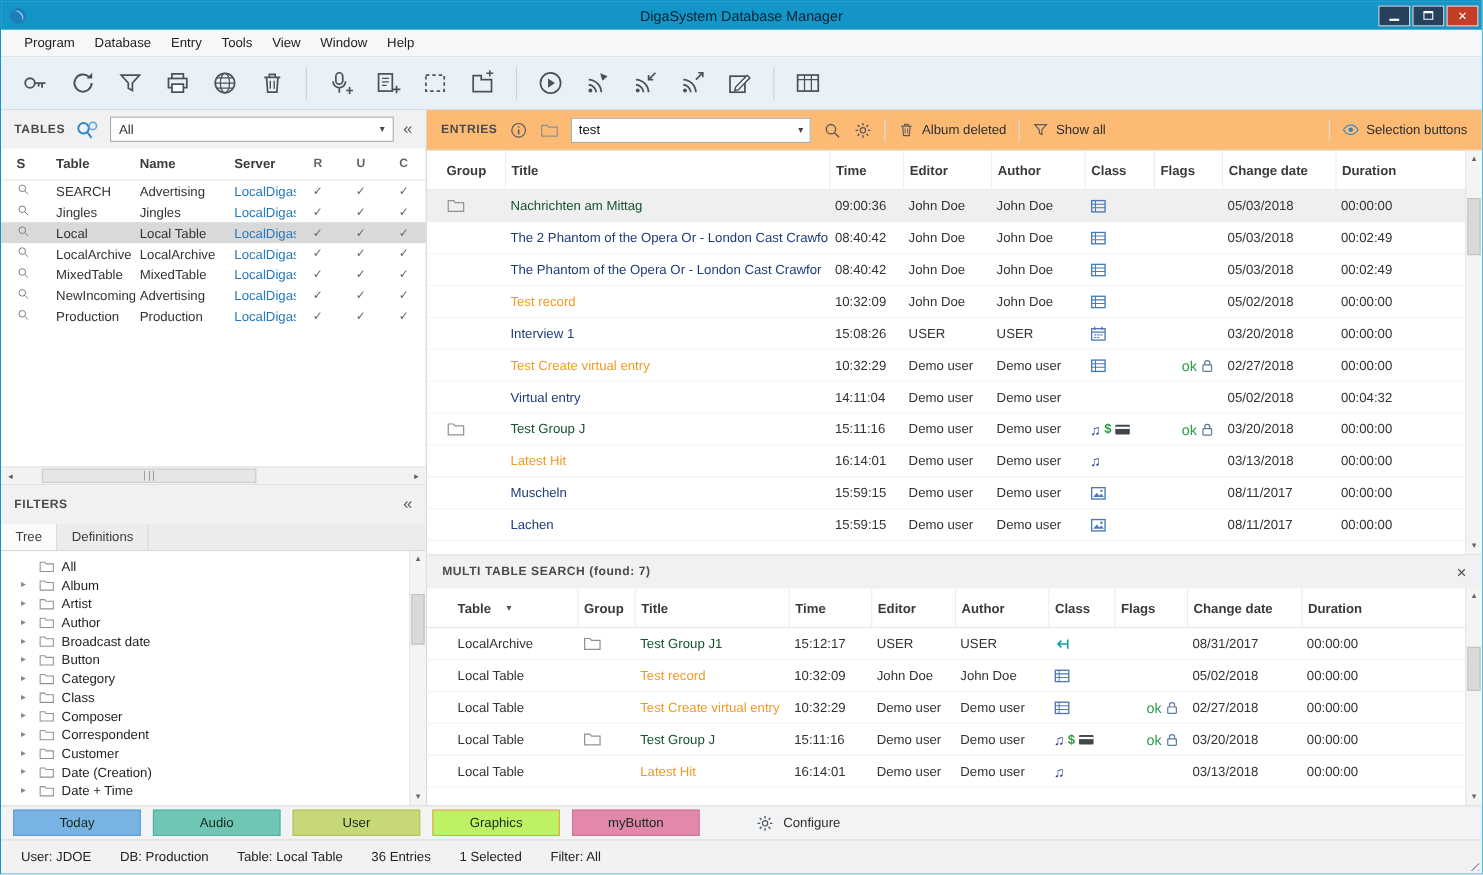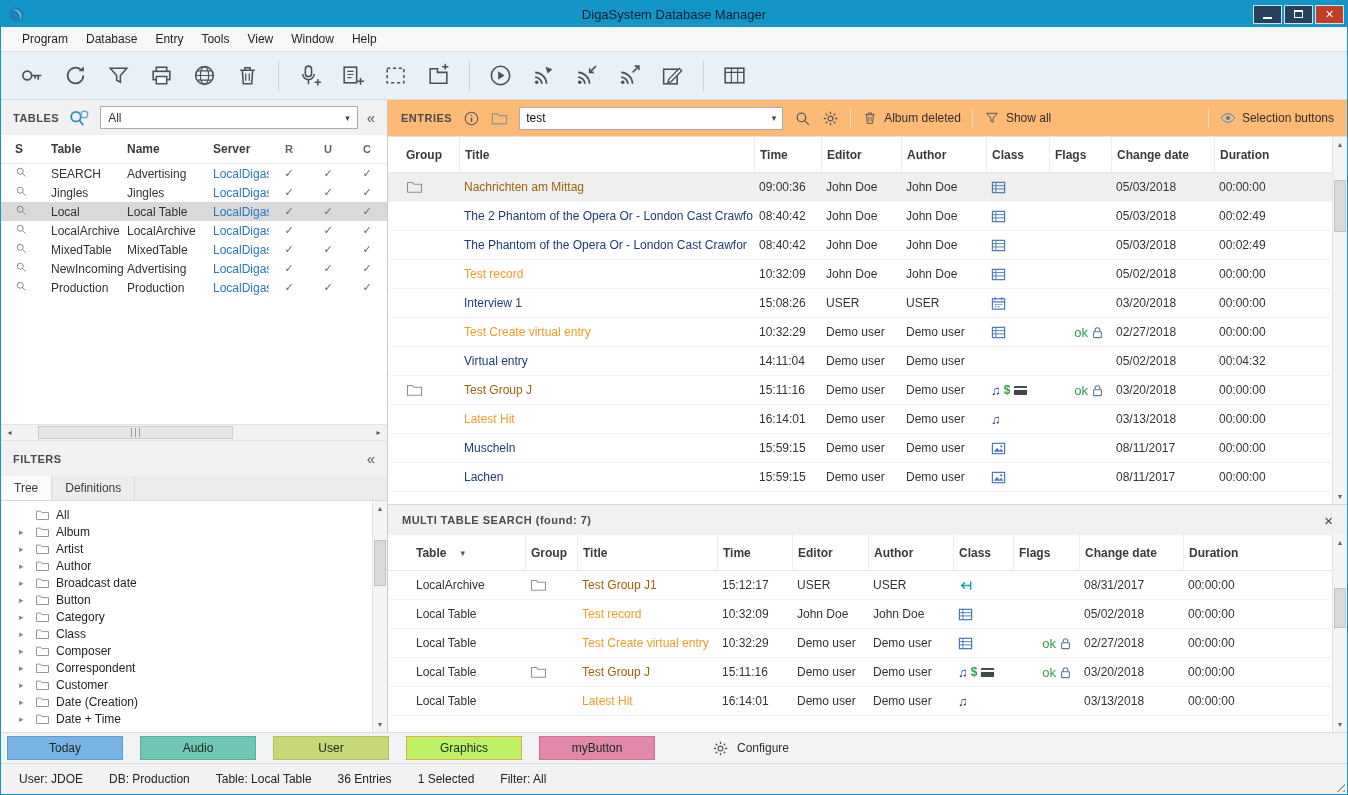--- a/index.html
+++ b/index.html
@@ -53,38 +53,38 @@
 .tree-arrow{width:10px;font-size:9px;color:#888;flex:0 0 auto}
 .tree-folder{width:15px;height:12px;color:#8d9296;flex:0 0 auto}
 .vscroll{width:15px;flex:0 0 auto;background:#f4f4f4;border-left:1px solid #e4e4e4;display:flex;flex-direction:column}
 .vs-btn{height:15px;display:flex;align-items:center;justify-content:center;font-size:7px;color:#666;flex:0 0 auto}
 .vs-track{flex:1;position:relative}
 .vs-thumb{position:absolute;left:1px;right:1px;background:#dadada;border:1px solid #c2c2c2}
 .entries-panel{height:404px;flex:0 0 auto;display:flex;flex-direction:column;min-height:0}
 .entries-bar{height:37px;background:#fdba74;border-bottom:1px solid #e2e2e2;display:flex;align-items:center;gap:11px;padding:0 13px;flex:0 0 auto}
 .bar-icon{color:#55595e;display:flex;align-items:center}
 .bar-icon svg{width:17px;height:17px}
-.search-combo{width:264px;height:23px;background:#fff;border:1px solid #ababab;display:flex;align-items:center;padding:0 6px}
+.search-combo{width:218px;height:23px;background:#fff;border:1px solid #ababab;display:flex;align-items:center;padding:0 6px}
 .search-input{border:none;outline:none;flex:1;font:inherit;color:#111;background:transparent;min-width:0}
 .bar-group{display:flex;align-items:center;gap:6px;color:#2e2e2e}
 .bar-group svg{width:16px;height:16px;color:#55595e}
 .vsep{width:1px;height:21px;background:#dcdcdc}
 .right-group{margin-left:auto;display:flex;align-items:center;gap:11px}
 .blue-ic{color:#2e86c1 !important}
 .entries-body{flex:1;display:flex;min-height:0}
 .entries-rows{flex:1;min-width:0;display:flex;flex-direction:column}
 .egrid{display:grid;grid-template-columns:71px 295px 67px 80px 85px 63px 62px 103px 1fr;align-items:center}
 .egrid>div{padding-left:5px;display:flex;align-items:center;overflow:hidden;white-space:nowrap;height:100%}
 .egrid>div:first-child{padding-left:18px}
 .ehead{height:36px;font-weight:bold;color:#3a3a3a;border-bottom:1px solid #e6e6e6;flex:0 0 auto}
 .ehead>div+div{border-left:1px solid #ededed}
 .erow{height:29px;border-bottom:1px solid #f3f3f3;flex:0 0 auto}
 .erow.hl{background:#efefef}
 .row-folder{width:17px;height:14px;color:#8d9296}
-.t-green{color:#a16207}
+.t-green{color:#14532d}
 .t-orange{color:#f19b27}
 .t-blue{color:#1e3c78}
 .cls{width:15px;height:15px;flex:0 0 auto}
 .cls-blue{color:#4a7ab5}
 .cls-teal{color:#12a3a8}
 .mus{color:#27408b;font-size:13px;line-height:1}
 .dol{color:#2f9e44;font-weight:bold;margin-left:3px}
 .card-ic{width:15px;height:11px;margin-left:3px;color:#41464b}
 .flags-cell{justify-content:flex-end;padding-right:8px}
 .ok{color:#2f9e44;margin-right:4px;font-size:13px}
@@ -94,21 +94,21 @@
 .multi-close{margin-left:auto;font-size:15px;color:#444}
 .multi-body{flex:1;display:flex;min-height:0}
 .multi-rows{flex:1;min-width:0;display:flex;flex-direction:column}
 .mgrid{display:grid;grid-template-columns:137px 52px 140px 75px 76px 85px 60px 66px 104px 1fr;align-items:center}
 .mgrid>div{padding-left:5px;display:flex;align-items:center;overflow:hidden;white-space:nowrap;height:100%}
 .mgrid>div:first-child{padding-left:28px}
 .mhead{height:36px;font-weight:bold;color:#3a3a3a;border-bottom:1px solid #e6e6e6;flex:0 0 auto}
 .mhead>div+div{border-left:1px solid #ededed}
 .hdr-arrow{font-size:9px;color:#555;margin-left:14px}
 .mrow{height:29px;border-bottom:1px solid #f3f3f3;flex:0 0 auto}
-.quickbar{height:31px;background:#f2f3f4;border-top:1px solid #ddd;display:flex;align-items:center;gap:17px;padding-left:6px;flex:0 0 auto}
+.quickbar{height:31px;background:#f2f3f4;border-top:1px solid #ddd;display:flex;align-items:center;gap:11px;padding-left:11px;flex:0 0 auto}
 .qbtn{width:116px;height:24px;display:flex;align-items:center;justify-content:center;color:#17281d;border:1px solid transparent}
 .qb-0{background:#79b3e3;border-color:#5b9bd5}
 .qb-1{background:#70c6b4;border-color:#4fb3a0}
 .qb-2{background:#c7d878;border-color:#b0c45d}
 .qb-3{background:#bef264;border-color:#e2a54d}
 .qb-4{background:#e289ab;border-color:#d36f95}
 .configure{display:flex;align-items:center;gap:8px;margin-left:40px;color:#2e2e2e}
 .configure svg{width:17px;height:17px;color:#55595e}
 .statusbar{height:31px;background:#f2f2f2;border-top:1px solid #dcdcdc;display:flex;align-items:center;padding-left:18px;position:relative;flex:0 0 auto}
 .status-item{margin-right:26px;color:#222}

